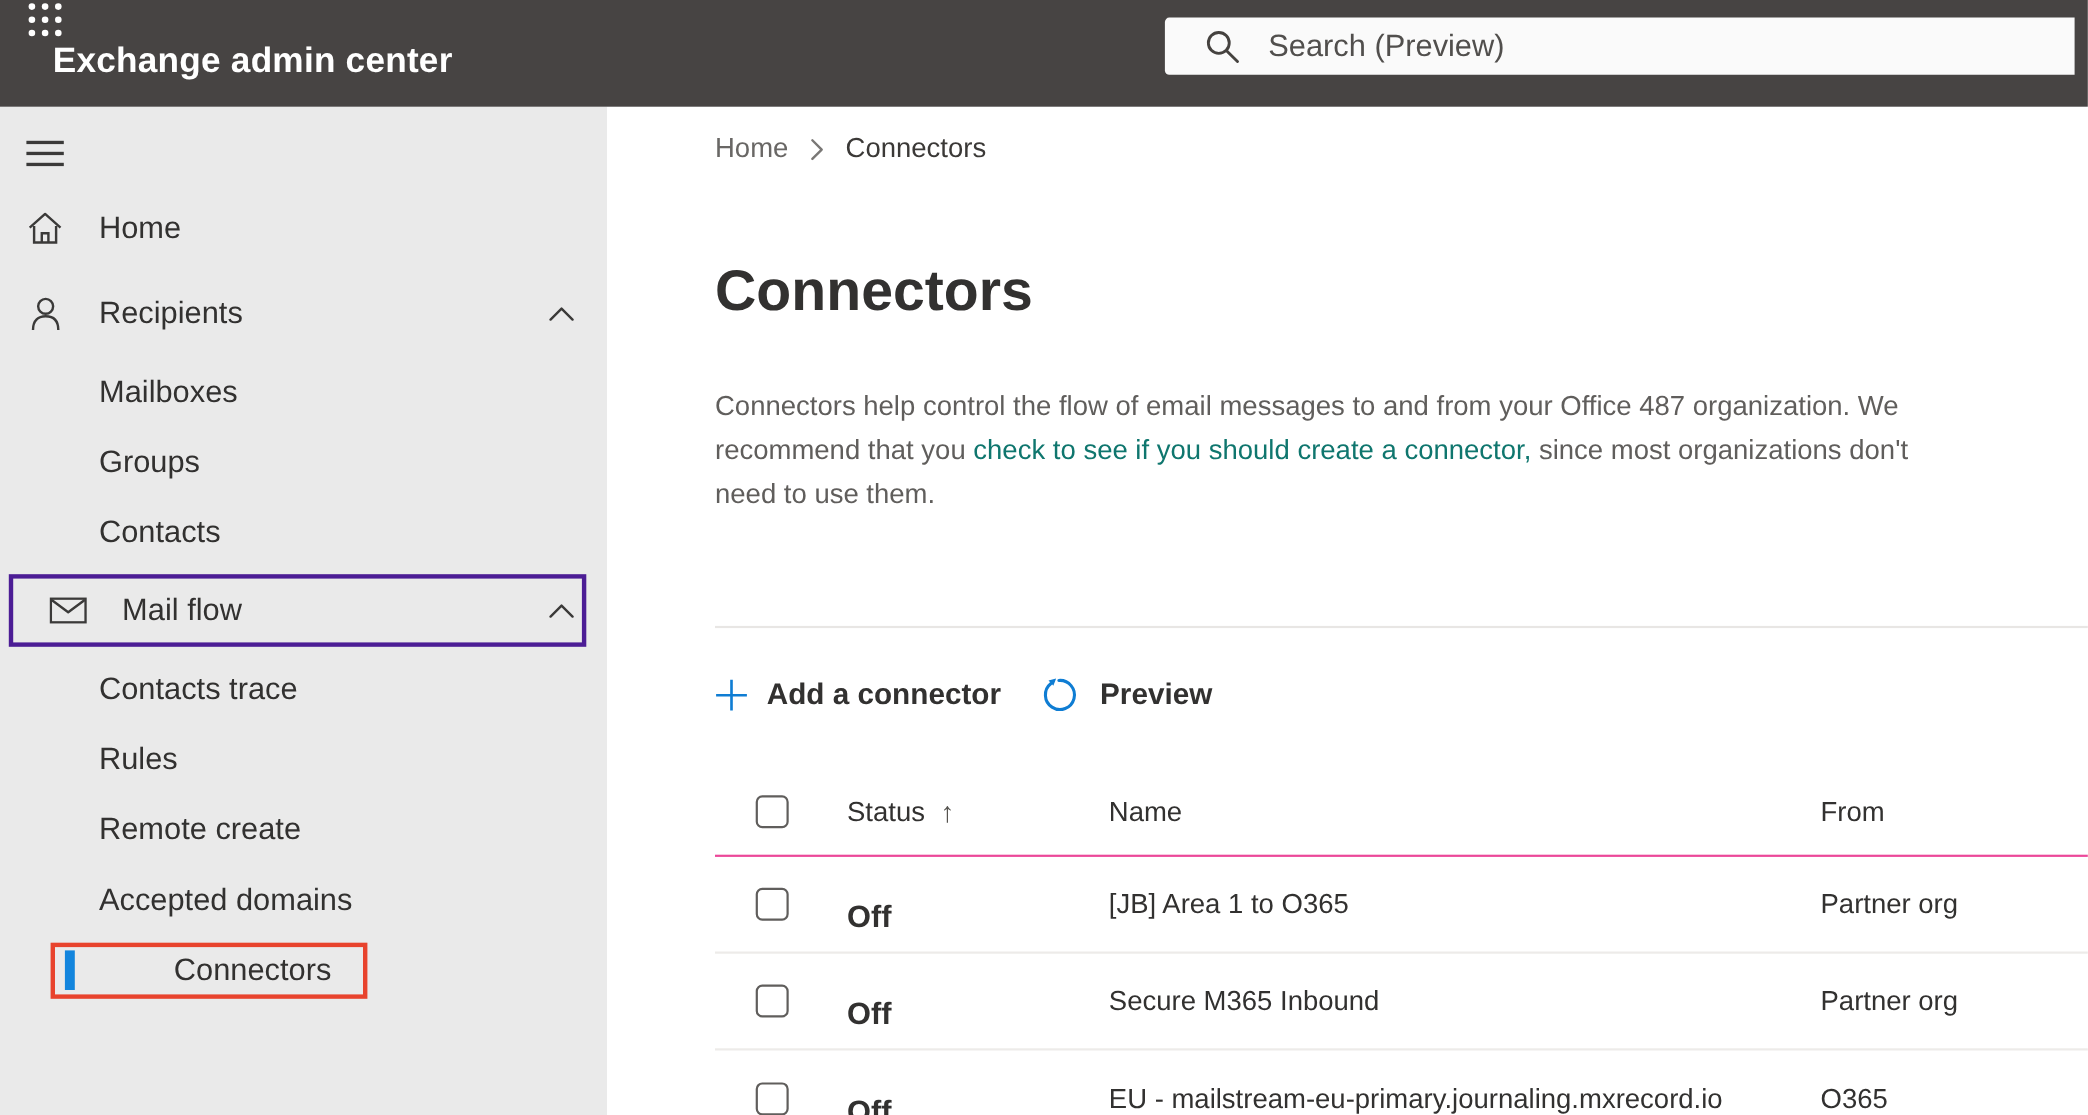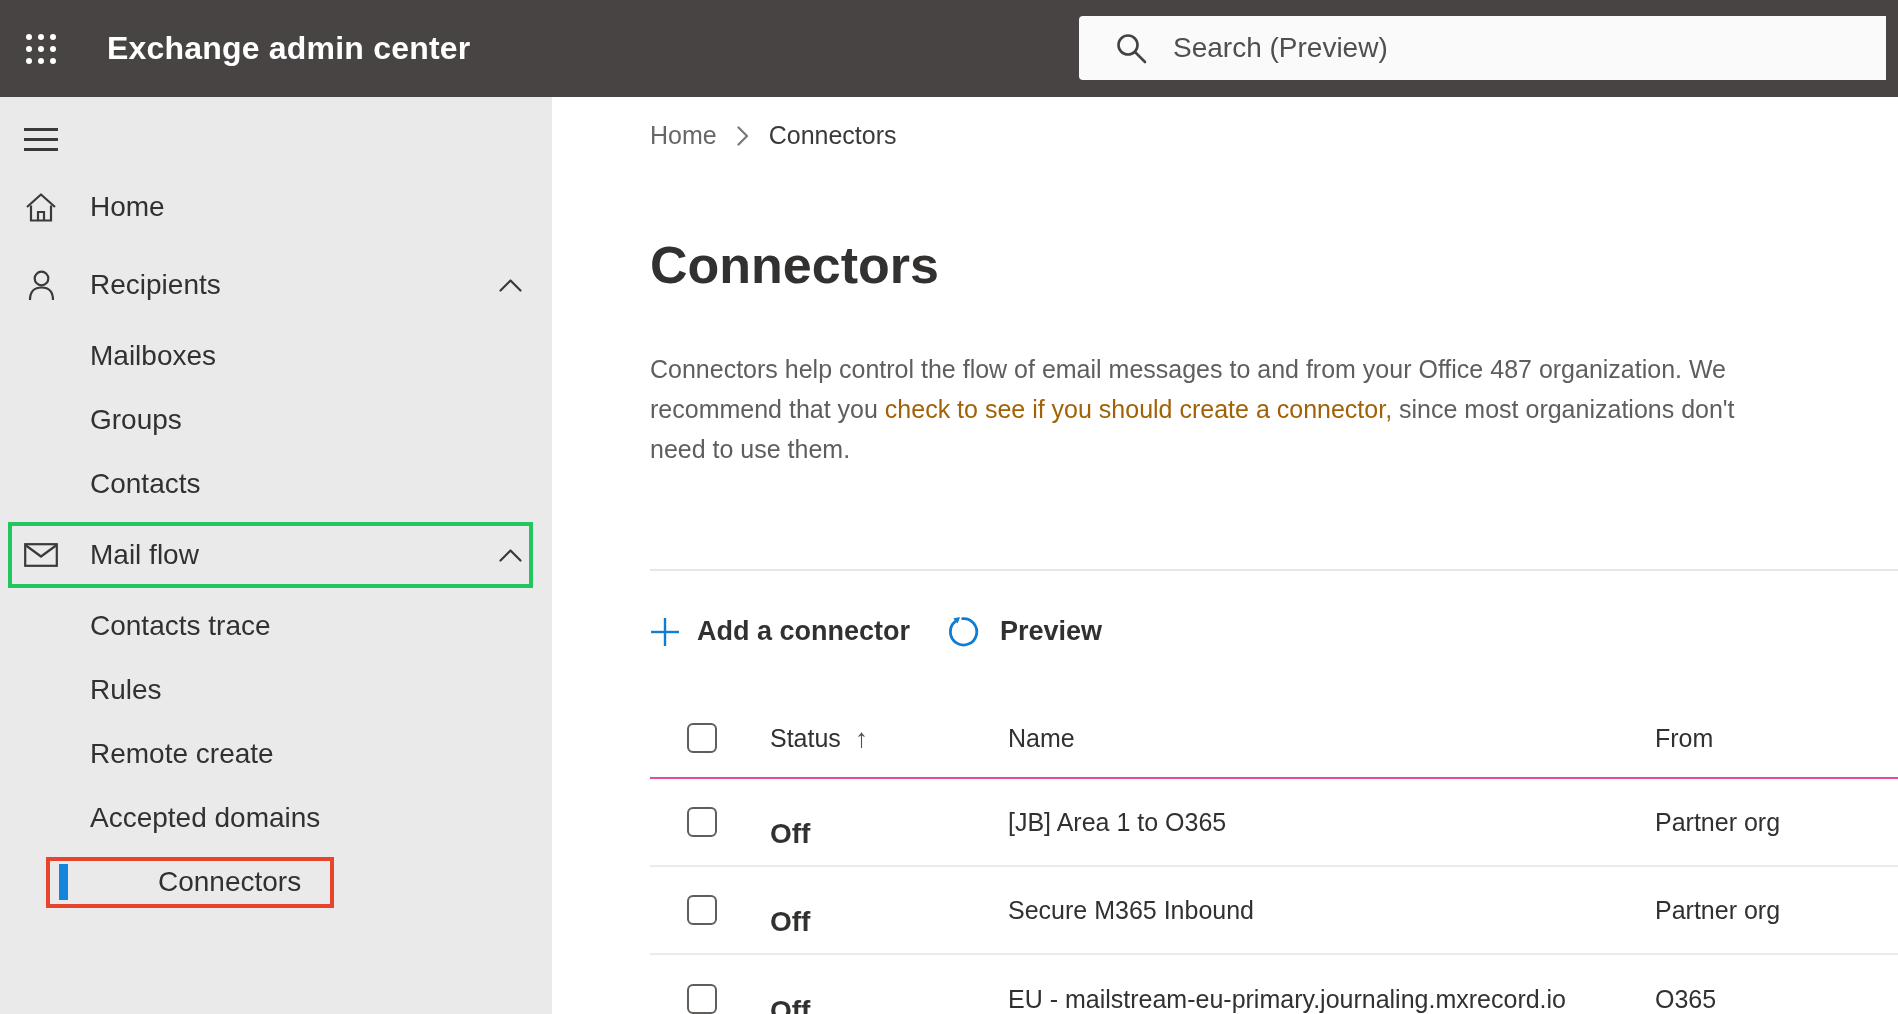--- a/index.html
+++ b/index.html
@@ -1,52 +1,52 @@
 <!DOCTYPE html>
 <html><head>
 <meta charset="utf-8">
 <style>
   * { margin:0; padding:0; box-sizing:border-box; }
   html,body { width:1898px; height:1014px; overflow:hidden; background:#ffffff;
               font-family:"Liberation Sans", sans-serif; }
 
   
   .topbar { position:absolute; left:0; top:0; width:1898px; height:97px;
-            background:#474443; display:flex; align-items:center; z-index:5; }
+            background:#474443; display:flex; z-index:5;flex-direction:column; }
   .waffle { margin-left:23px; width:36px; height:36px; display:grid;
             grid-template-columns:repeat(3,1fr); grid-template-rows:repeat(3,1fr);
             place-items:center; cursor:pointer; }
   .waffle i { width:6px; height:6px; border-radius:50%; background:#ffffff; }
   .app-title { color:#ffffff; font-size:32px; font-weight:600; margin-left:48px;
                letter-spacing:0.2px; white-space:nowrap; }
-  .searchbox { position:absolute; left:1059px; top:16px; right:12px; height:64px;
+  .searchbox { position:absolute; left:1059px; top:16px; right:12px; height:52px;
                background:#fafafa; border-radius:4px 0 0 4px; display:flex;
-               align-items:center;margin-left:20px; }
+               align-items:center; }
   .searchbox svg { margin-left:36px; flex:none; }
   .search-placeholder { margin-left:26px; color:#514f4d; font-size:28px; }
 
   
   .sidebar { position:absolute; left:0; top:97px; width:552px; height:917px;
              background:#eaeaea; }
   .hamburger { margin:31px 0 0 24px; width:34px; display:flex; flex-direction:column;
                gap:7px; cursor:pointer; }
   .hamburger i { height:3px; background:#3b3a39; }
   .nav { margin-top:17px; display:flex; flex-direction:column; }
   .nav-item { display:flex; align-items:center; height:64px; font-size:28px;
               color:#323130; cursor:pointer; }
   .nav-item.top { height:78px; }
   .nav-icon { margin-left:24px; width:34px; display:flex; justify-content:center;
               align-items:center; flex:none; }
   .nav-item.top .nav-label { margin-left:32px; }
   .nav-item.sub .nav-label { margin-left:90px; }
   .chevron { margin-left:auto; margin-right:30px; display:flex; align-items:center; }
 
   
-  .nav-item.top.annotated { border:4px solid #22c55e; height:66px;
-                            margin:6px 19px 6px 8px; }
+  .nav-item.top.annotated { border:4px solid #4c1d95; height:66px;
+                            margin:6px 19px 6px 8px;padding-left:21px; }
   .nav-item.top.annotated .nav-icon { margin-left:12px; }
   .nav-item.top.annotated .chevron { margin-right:7px; }
 
   
   .annotated-sub-box { margin-left:46px; width:288px; height:51px;
                        border:4px solid #e8432d; display:flex; align-items:center; }
   .selection-bar { margin-left:9px; width:9px; height:36px; background:#1385dd;
                    flex:none; }
   .annotated-sub-box .nav-label { margin-left:22px; }
 
@@ -55,21 +55,21 @@
           background:#ffffff; }
   .breadcrumb { margin:24px 0 0 98px; display:flex; align-items:center; gap:20px;
                 font-size:25px; color:#696765; }
   .breadcrumb .crumb-current { color:#3b3937; }
   .breadcrumb .crumb-home { cursor:pointer; }
   .page-title { margin:84px 0 0 98px; font-size:52px; line-height:62px;
                 font-weight:700; color:#323130; }
   .description { margin:53px 0 0 98px; font-size:25px; line-height:40px;
                  color:#605e5c; }
   .description .line { white-space:nowrap; }
-  .description a { color:#a16207; text-decoration:none; cursor:pointer; }
+  .description a { color:#0f766e; text-decoration:none; cursor:pointer; }
 
   .toolbar-divider { margin:100px 0 0 98px; border-top:2px solid #e8e6e4; }
   .toolbar { margin:42px 0 0 98px; display:flex; align-items:center; gap:36px; }
   .tb-btn { display:flex; align-items:center; gap:17px; font-size:27px;
             font-weight:600; color:#323130; cursor:pointer; white-space:nowrap; }
 
   
   .table { margin-left:98px; margin-top:49px; }
   .trow { display:grid; grid-template-columns:120px 238px 647px 1fr;
           align-items:center; }

